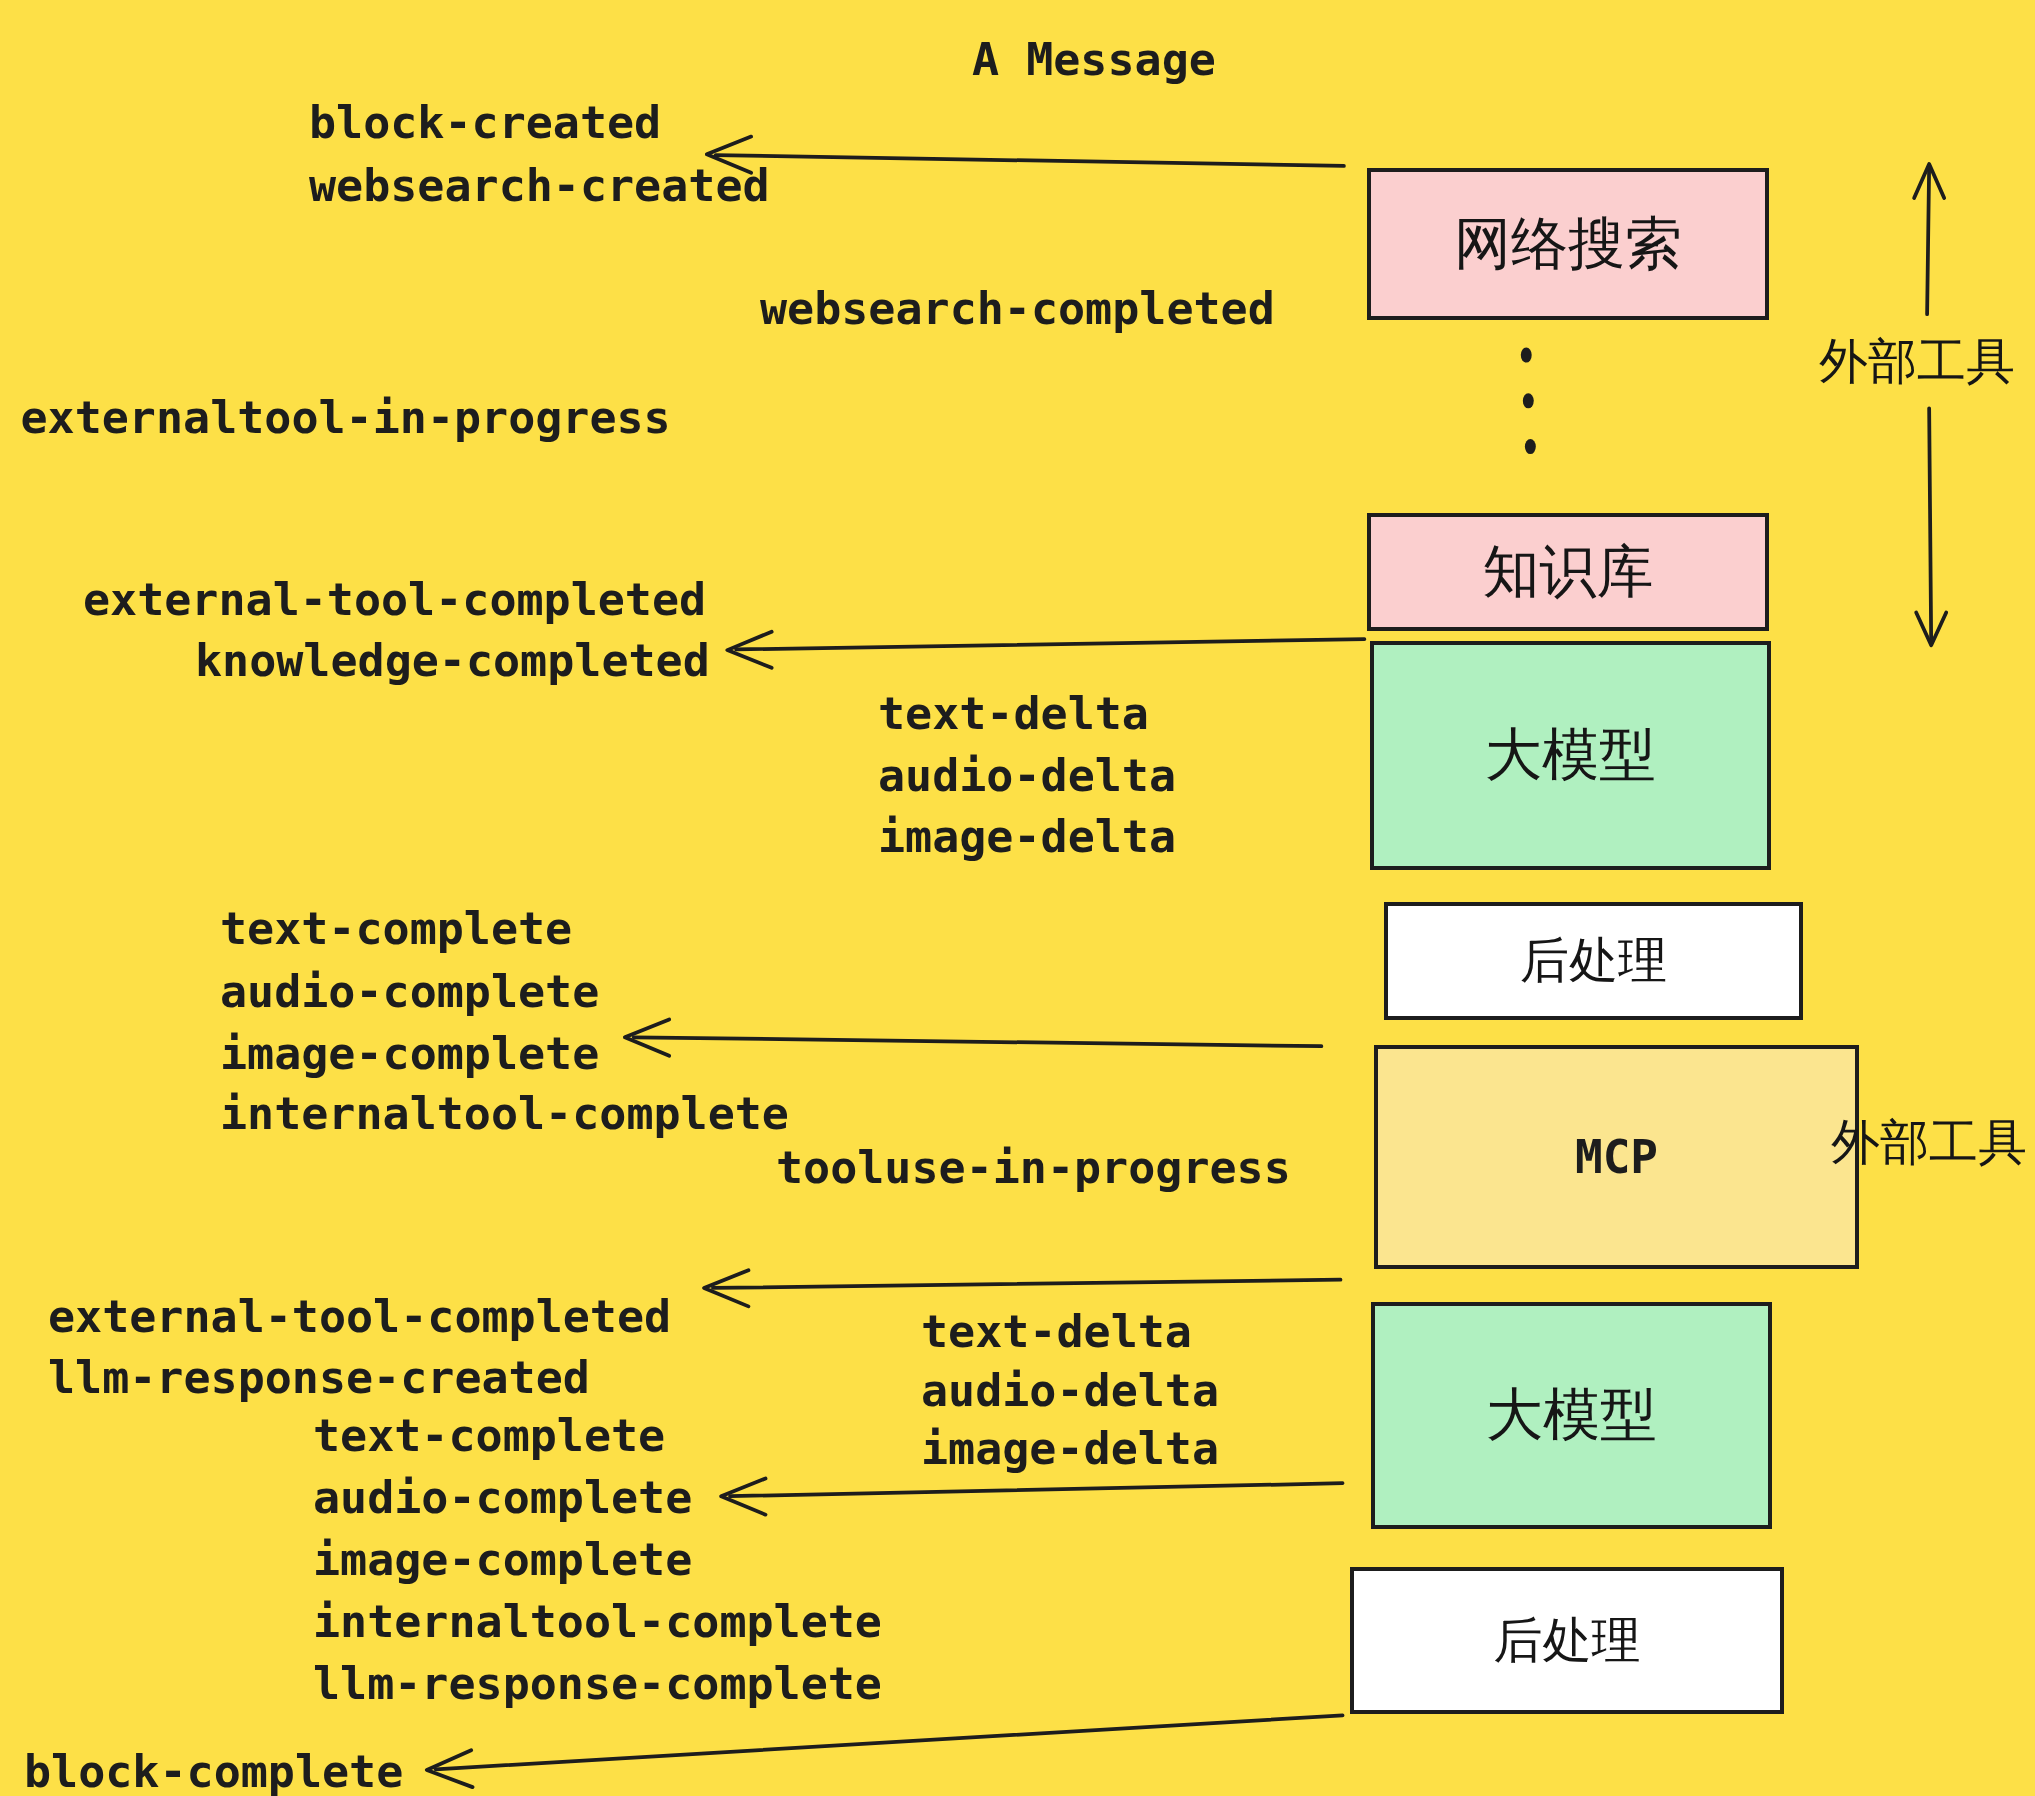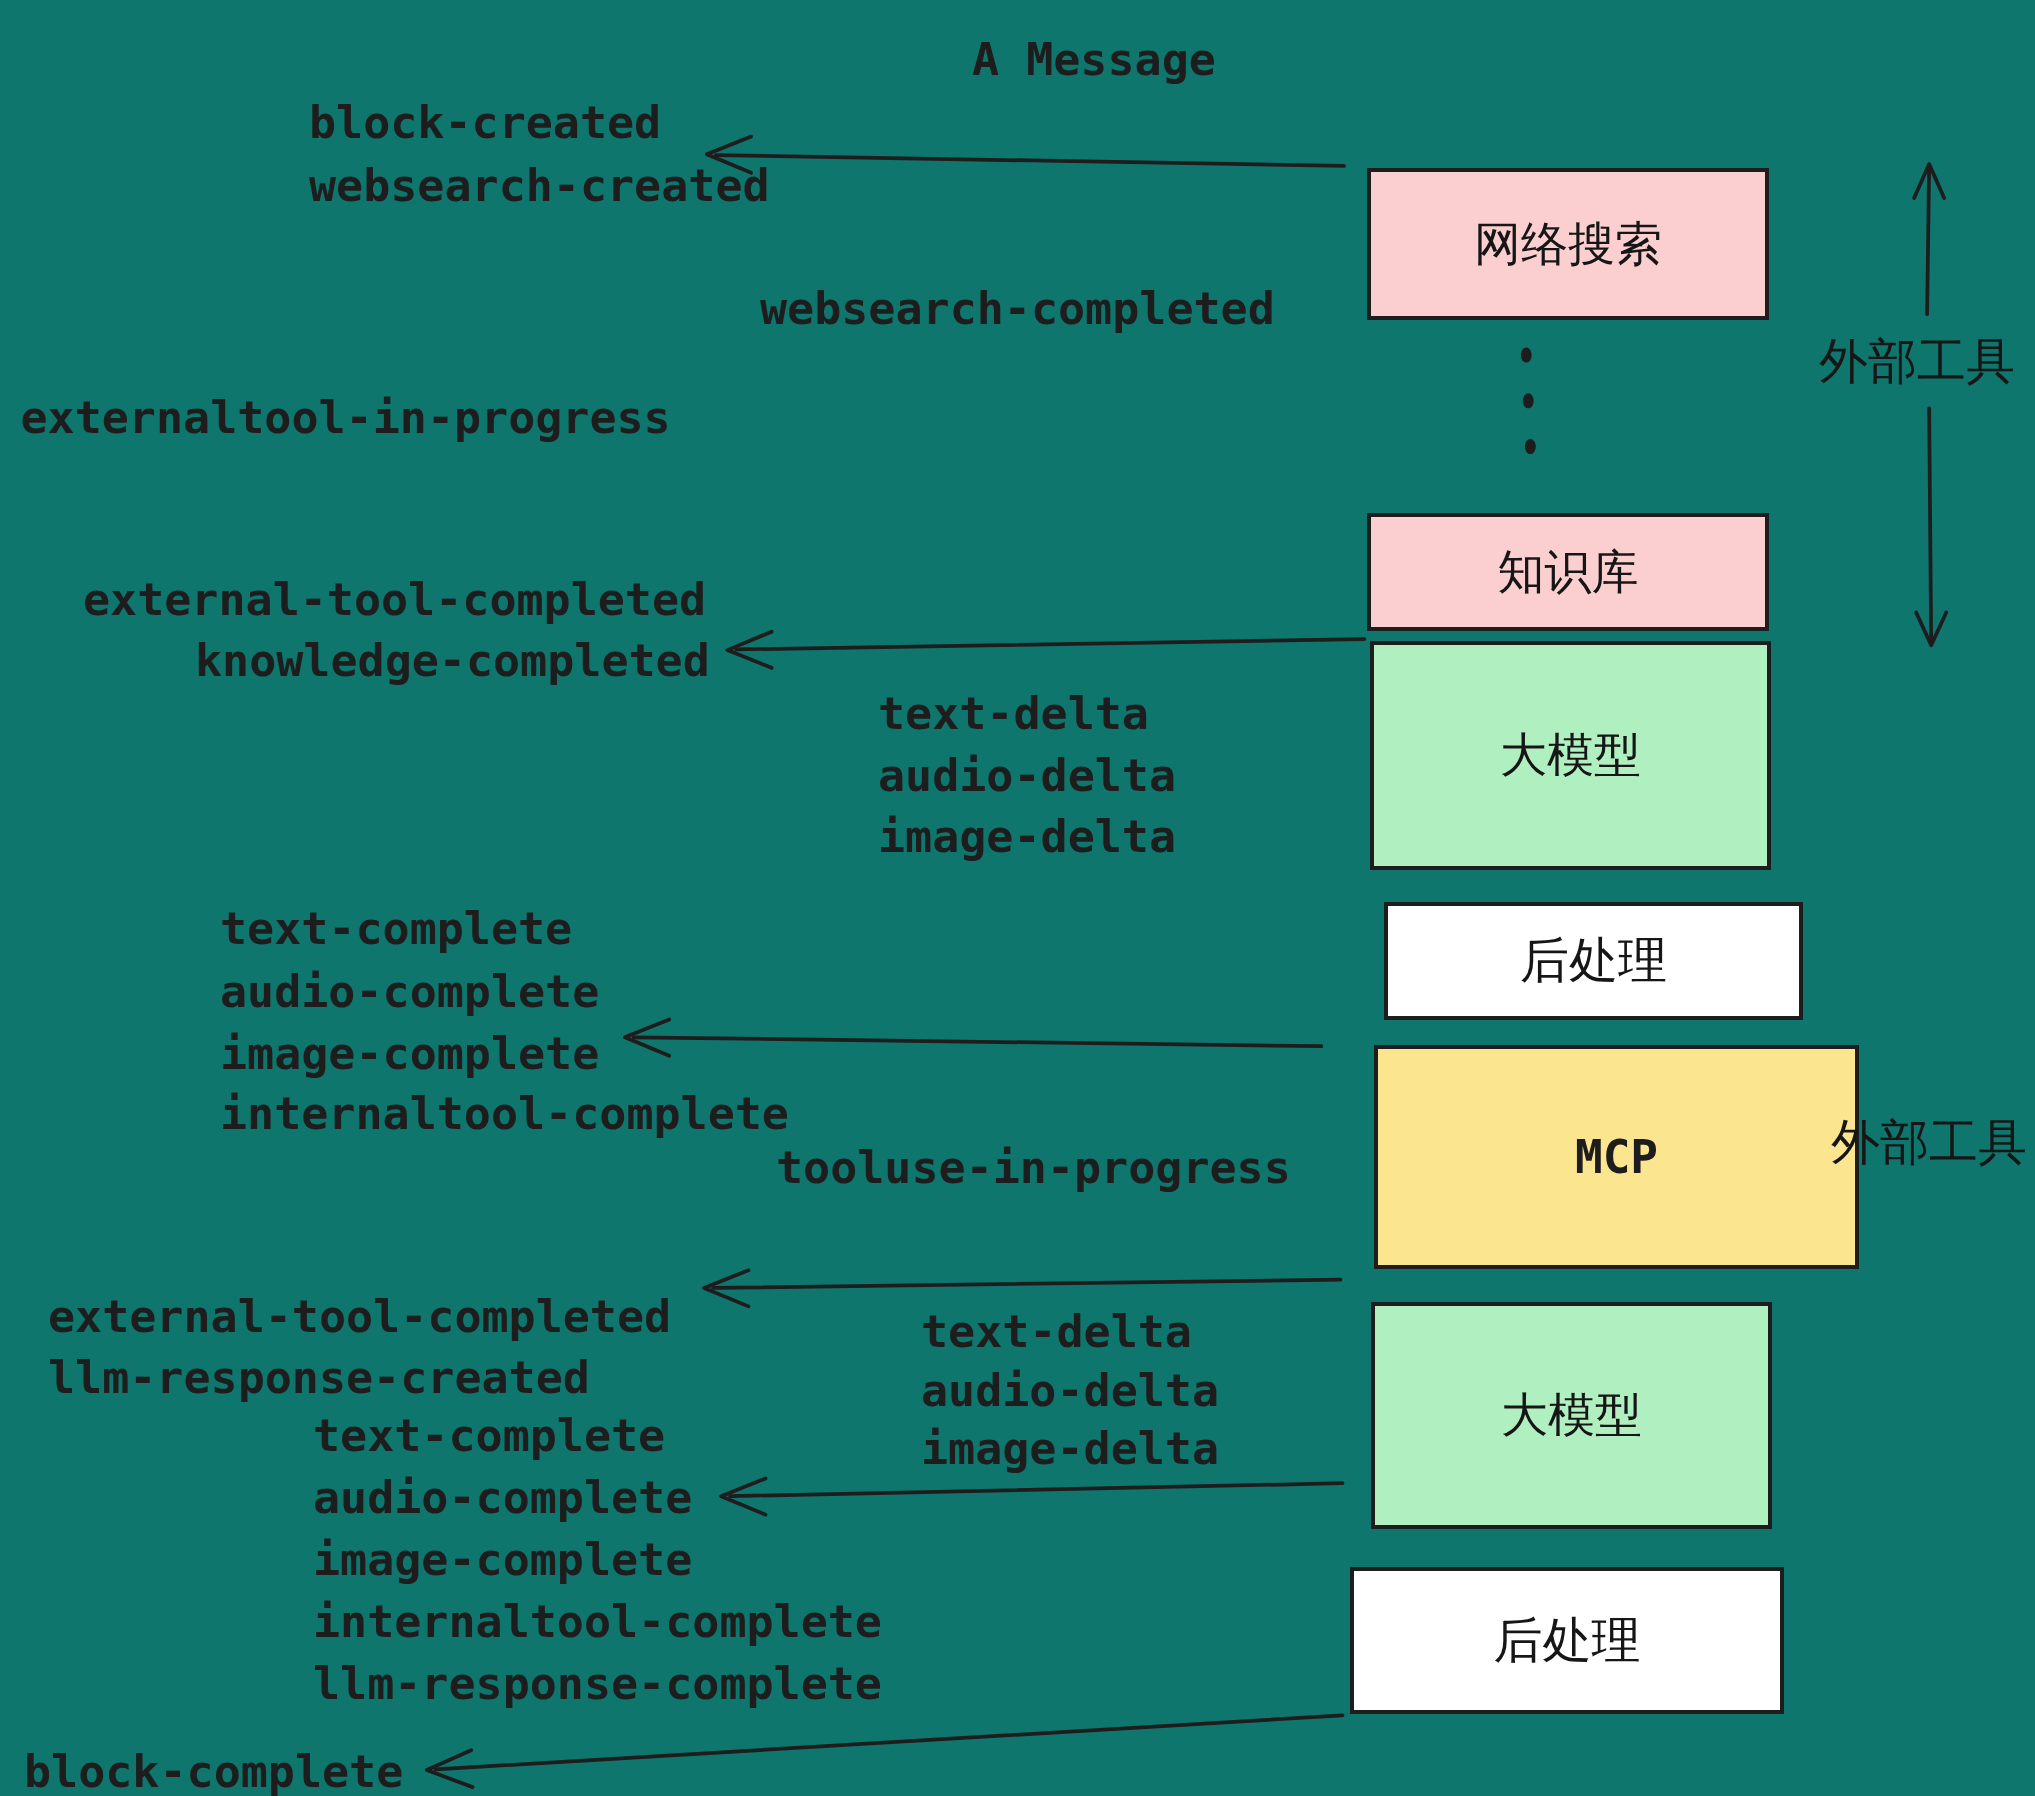--- a/index.html
+++ b/index.html
@@ -1,23 +1,23 @@
 <!DOCTYPE html>
 <html style="font-size:11px"><head>
 <meta charset="utf-8">
 <style>
   html,body{margin:0;padding:0;background:#ffffff;}
-  #canvas{position:relative;width:2035px;height:1796px;background:#0f766e;overflow:hidden;
+  #canvas{position:relative;width:2035px;height:1796px;background:#fde047;overflow:hidden;
           font-family:"DejaVu Sans Mono", monospace;}
   .ev{position:absolute;font:bold 45px/60px "DejaVu Sans Mono", monospace;color:#1d1d1d;white-space:pre;}
   .title{position:absolute;font:bold 45px/60px "DejaVu Sans Mono", monospace;color:#1d1d1d;white-space:pre;}
   .box{position:absolute;box-sizing:border-box;border:4.8px solid #1d1d1d;background:#fff;
        display:flex;align-items:center;justify-content:center;}
   .box-label{font-family:"DejaVu Sans","Liberation Sans",sans-serif;color:#161616;white-space:nowrap;}
-  .fs-lg{font-size:47px;}
+  .fs-lg{font-size:57px;}
   .fs-md{font-size:49px;}
   .mcp-label{font:bold 46px "DejaVu Sans Mono", monospace;color:#1d1d1d;}
   .side{position:absolute;font-family:"DejaVu Sans","Liberation Sans",sans-serif;font-size:49px;
         color:#161616;white-space:nowrap;}
   svg.arrows{position:absolute;left:0;top:0;width:2035px;height:1796px;pointer-events:none;}
   svg.arrows *{stroke:#1d1d1d;stroke-width:5.5;fill:none;stroke-linecap:round;stroke-linejoin:round;}
   svg.arrows ellipse{fill:#1d1d1d;stroke:none;}
 </style>
 </head>
 <body>

